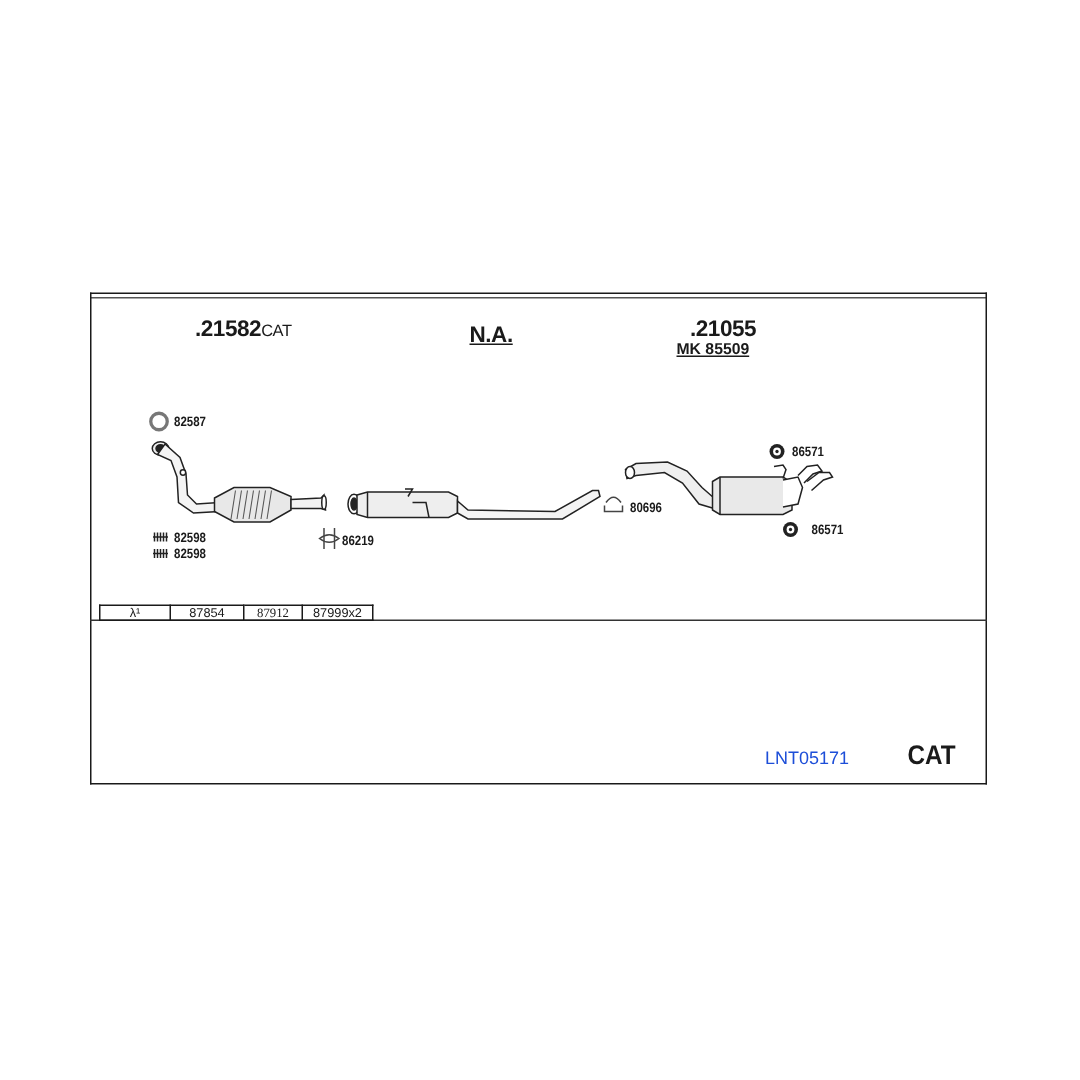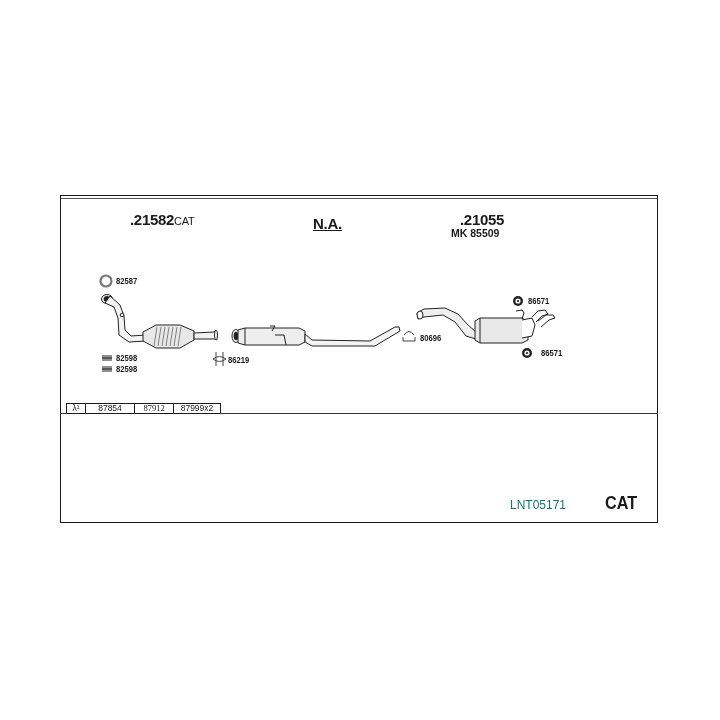--- a/index.html
+++ b/index.html
@@ -75,27 +75,27 @@
       border-collapse: collapse;
       font-size: 8.5px;
     }
     .legend-table td {
       border: 1px solid #1a1a1a;
       padding: 0 4px;
       height: 9px;
       line-height: 9px;
       text-align: center;
     }
-    .legend-table td.lam { width: 10px; padding: 0 4px; }
+    .legend-table td.lam { width: 10px; padding: 0 18px; }
     .legend-table td.c1 { width: 40px; }
     .legend-table td.c2 { width: 30px; font-family: Liberation Serif, serif; }
     .legend-table td.c3 { width: 38px; }
     .ref-code {
       font-size: 12px;
-      color: #0f766e;
+      color: #1d4ed8;
     }
     .cat-big {
       font-size: 18px;
       font-weight: bold;
       transform: scaleX(0.9);
       transform-origin: left center;
     }
     svg.drawing {
       position: absolute;
       left: 0;
@@ -111,21 +111,21 @@
 
 <div class="label group-num" style="left:130px; top:212px;">
   <span>.21582</span><span class="suffix">CAT</span>
 </div>
 <div class="label group-num" style="left:313px; top:216px;text-decoration:underline;">
   <span>N.A.</span>
 </div>
 <div class="label group-num" style="left:460px; top:212px;">
   <span>.21055</span>
 </div>
-<div class="label mk" style="left:451px; top:228px;">MK 85509</div>
+<div class="label mk" style="left:451px; top:228px;text-decoration:underline;">MK 85509</div>
 
 <svg class="drawing" width="720" height="720" viewBox="0 0 720 720">
 
   <g>
     <circle cx="106" cy="281" r="5.5" fill="none" stroke="#777" stroke-width="2.2"></circle>
   </g>
 
   <g fill="#fff" stroke="#222" stroke-width="1">
 
     <ellipse cx="107" cy="299" rx="5.5" ry="4.5" fill="#eee"></ellipse>

